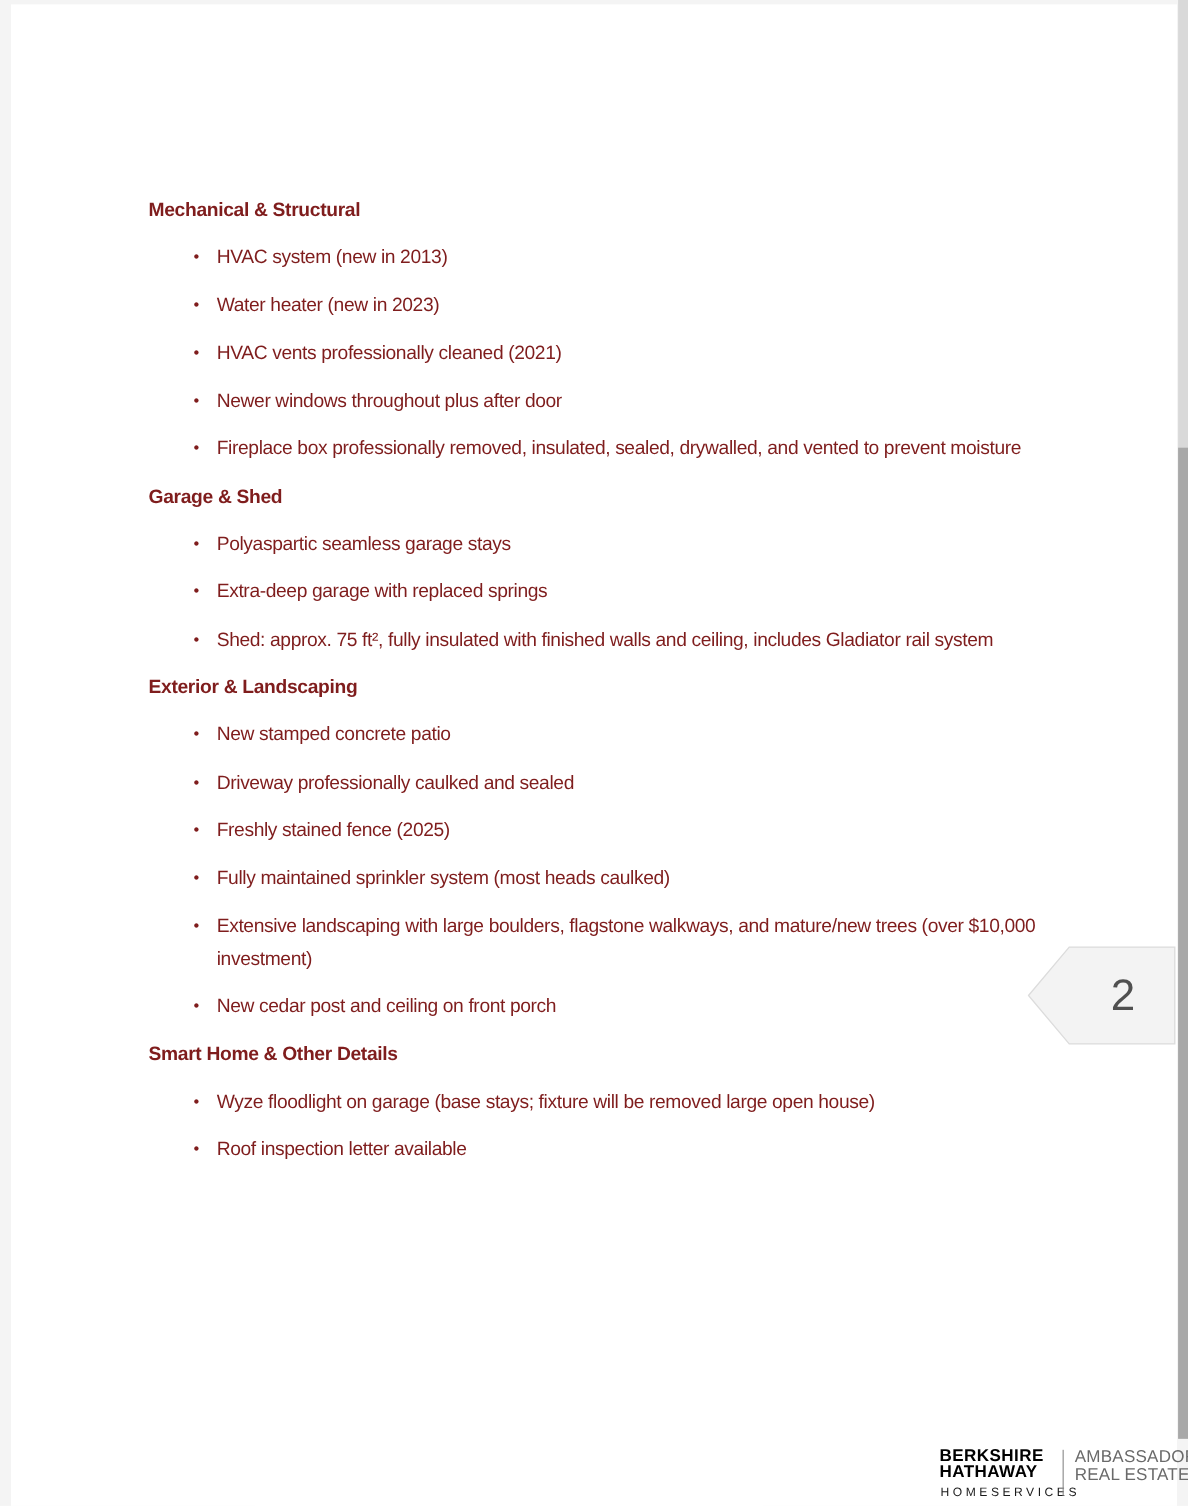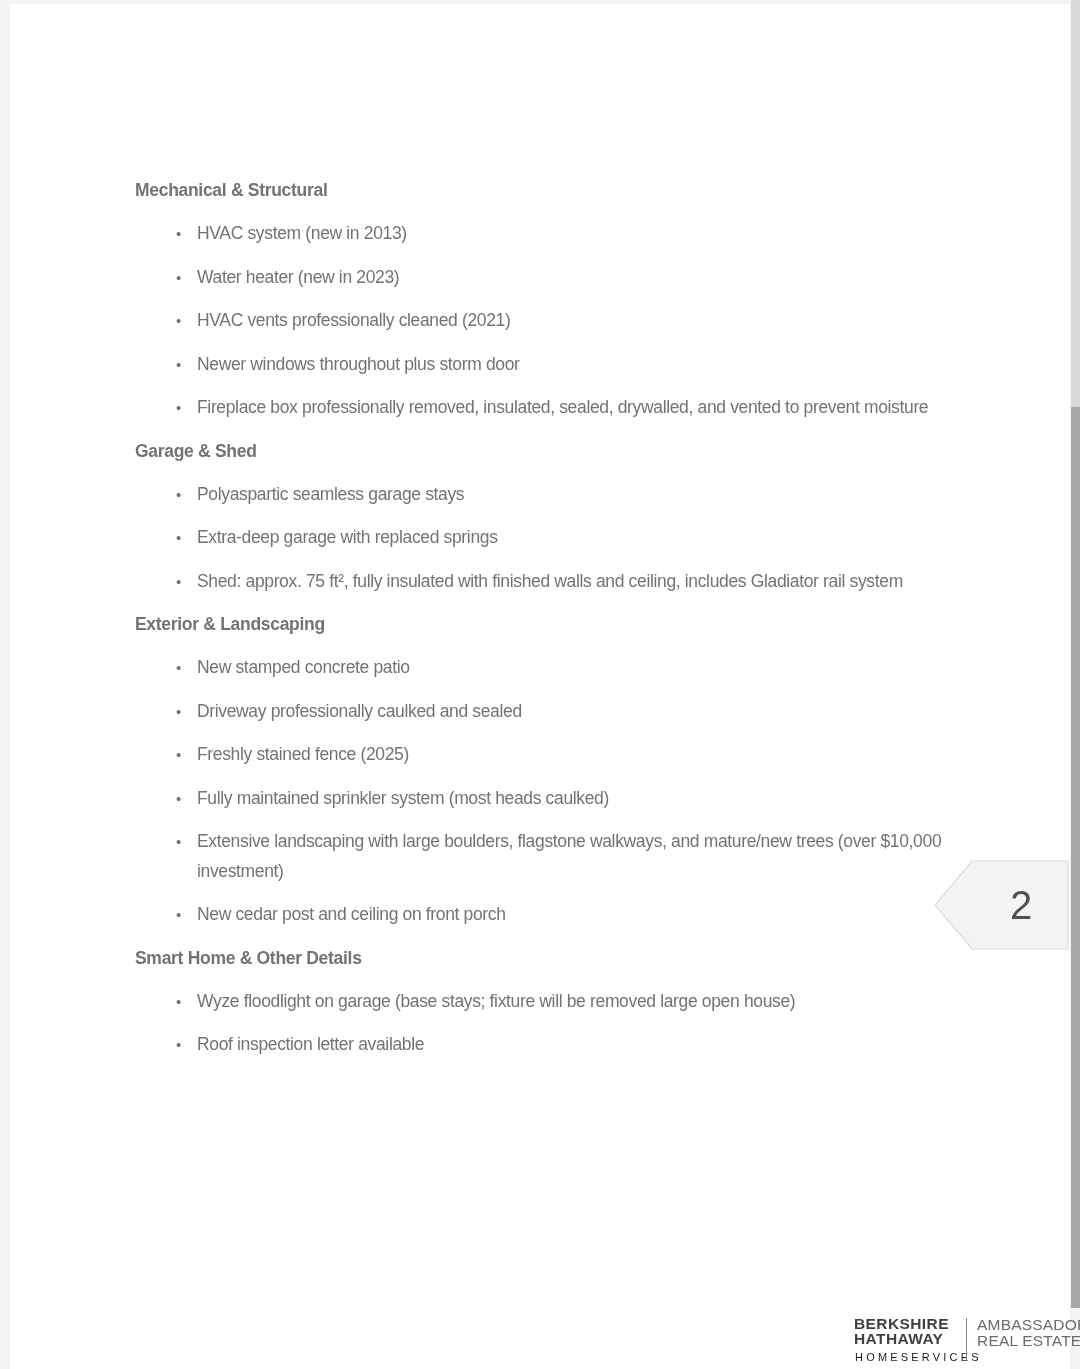--- a/index.html
+++ b/index.html
@@ -21,21 +21,21 @@
       width: 1060px;
       height: 1365px;
       background: #ffffff;
     }
     .content {
       position: absolute;
       left: 125px;
       top: 172px;
       width: 820px;
       font-family: "Liberation Sans", sans-serif;
-      color: #737373;
+      color: #7f1d1d;
       font-size: 18px;
     }
     .section-heading {
       font-weight: bold;
       font-size: 17.5px;
       letter-spacing: -0.3px;
       margin: 0;
       height: 29px;
       line-height: 29px;
       margin-bottom: 14px;
@@ -106,21 +106,21 @@
       height: 50px;
       width: 226px;
     }
     .logo .bh {
       position: absolute;
       left: 0;
       top: 2px;
       font-weight: bold;
       font-size: 15.5px;
       line-height: 15px;
-      color: #404040;
+      color: #000000;
       letter-spacing: 0.4px;
     }
     .logo .hs {
       position: absolute;
       left: 1px;
       top: 37px;
       font-size: 11px;
       letter-spacing: 3.2px;
       color: #1a1a1a;
     }
@@ -147,21 +147,21 @@
 
 <div class="page">
   <div class="content">
 
     <div>
       <h3 class="section-heading">Mechanical &amp; Structural</h3>
       <ul class="items">
         <li><span class="bullet">•</span><span>HVAC system (new in 2013)</span></li>
         <li><span class="bullet">•</span><span>Water heater (new in 2023)</span></li>
         <li><span class="bullet">•</span><span>HVAC vents professionally cleaned (2021)</span></li>
-        <li><span class="bullet">•</span><span>Newer windows throughout plus storm door</span></li>
+        <li><span class="bullet">•</span><span>Newer windows throughout plus after door</span></li>
         <li><span class="bullet">•</span><span>Fireplace box professionally removed, insulated, sealed, drywalled, and vented to prevent moisture</span></li>
       </ul>
     </div>
 
     <div>
       <h3 class="section-heading">Garage &amp; Shed</h3>
       <ul class="items">
         <li><span class="bullet">•</span><span>Polyaspartic seamless garage stays</span></li>
         <li><span class="bullet">•</span><span>Extra-deep garage with replaced springs</span></li>
         <li><span class="bullet">•</span><span>Shed: approx. 75 ft², fully insulated with finished walls and ceiling, includes Gladiator rail system</span></li>

